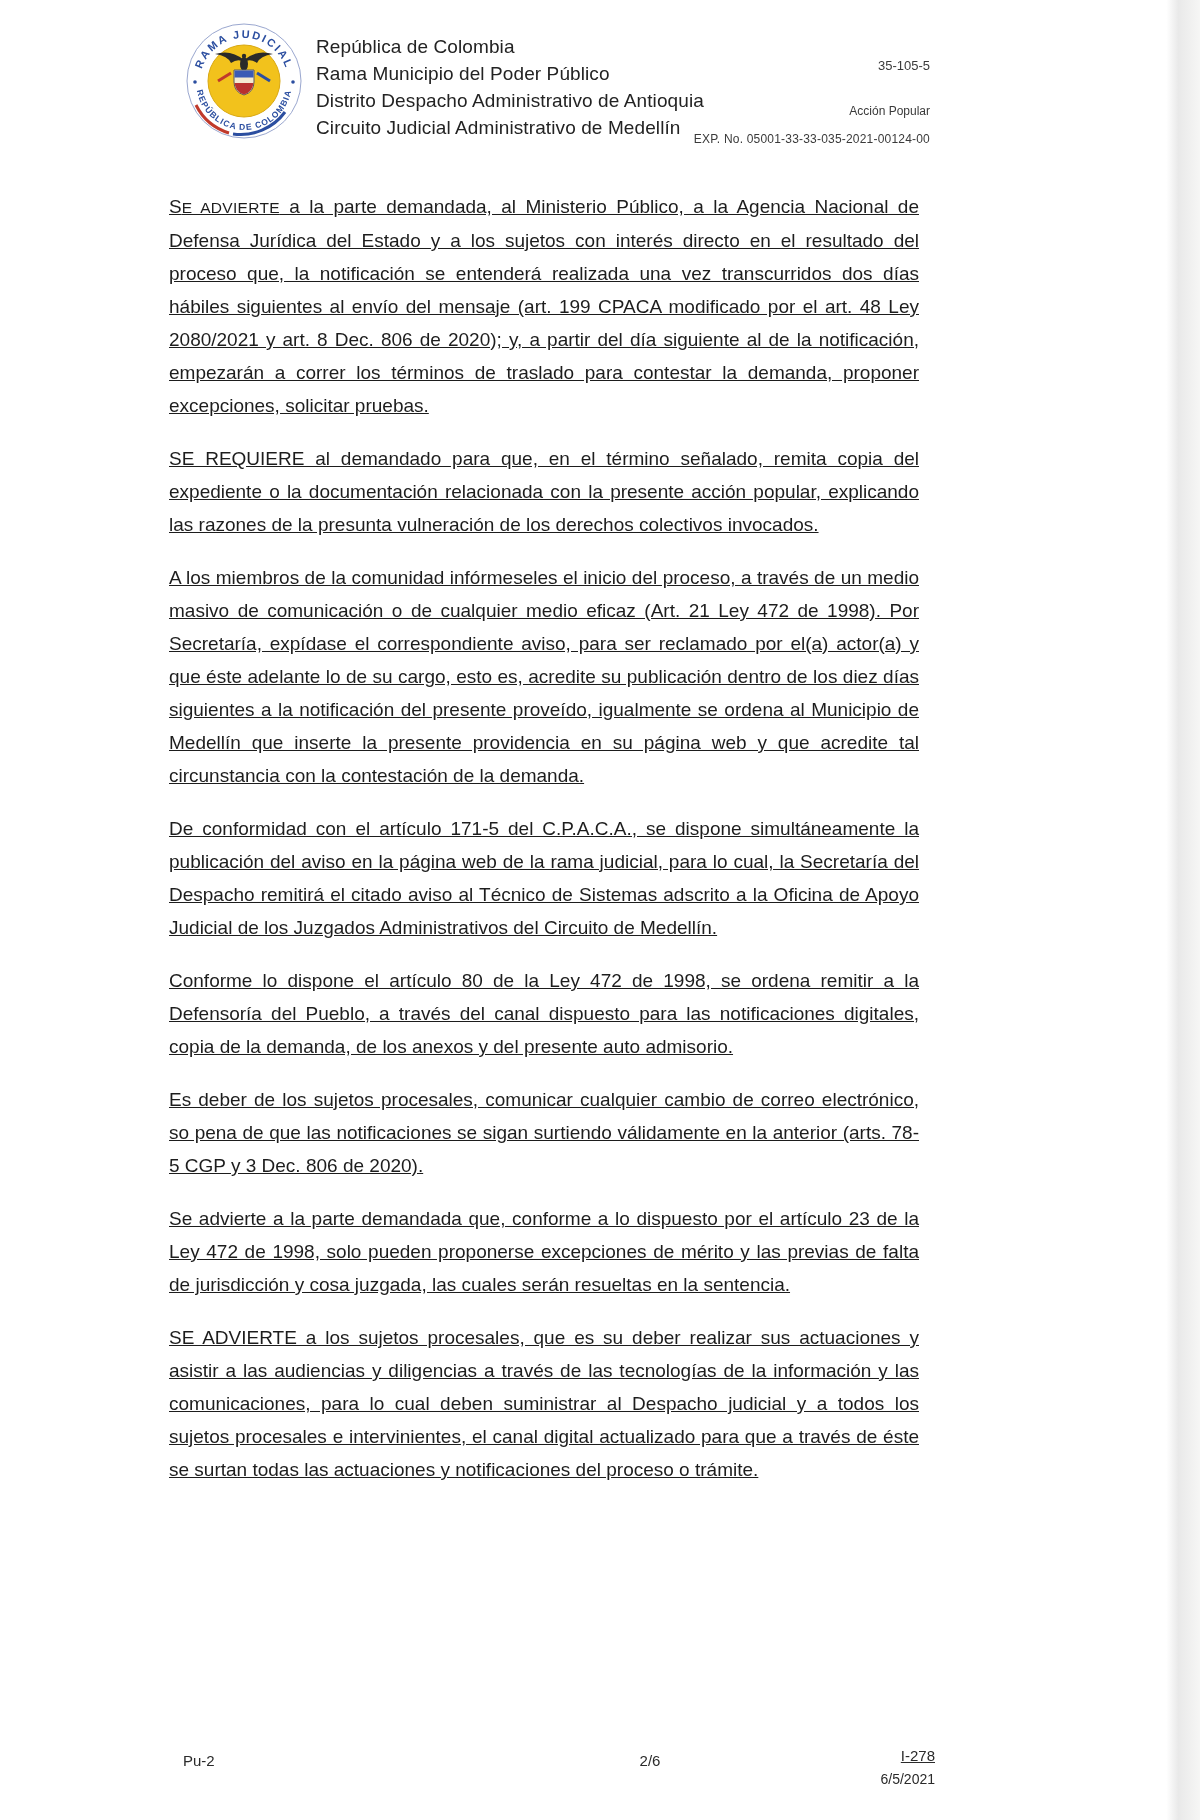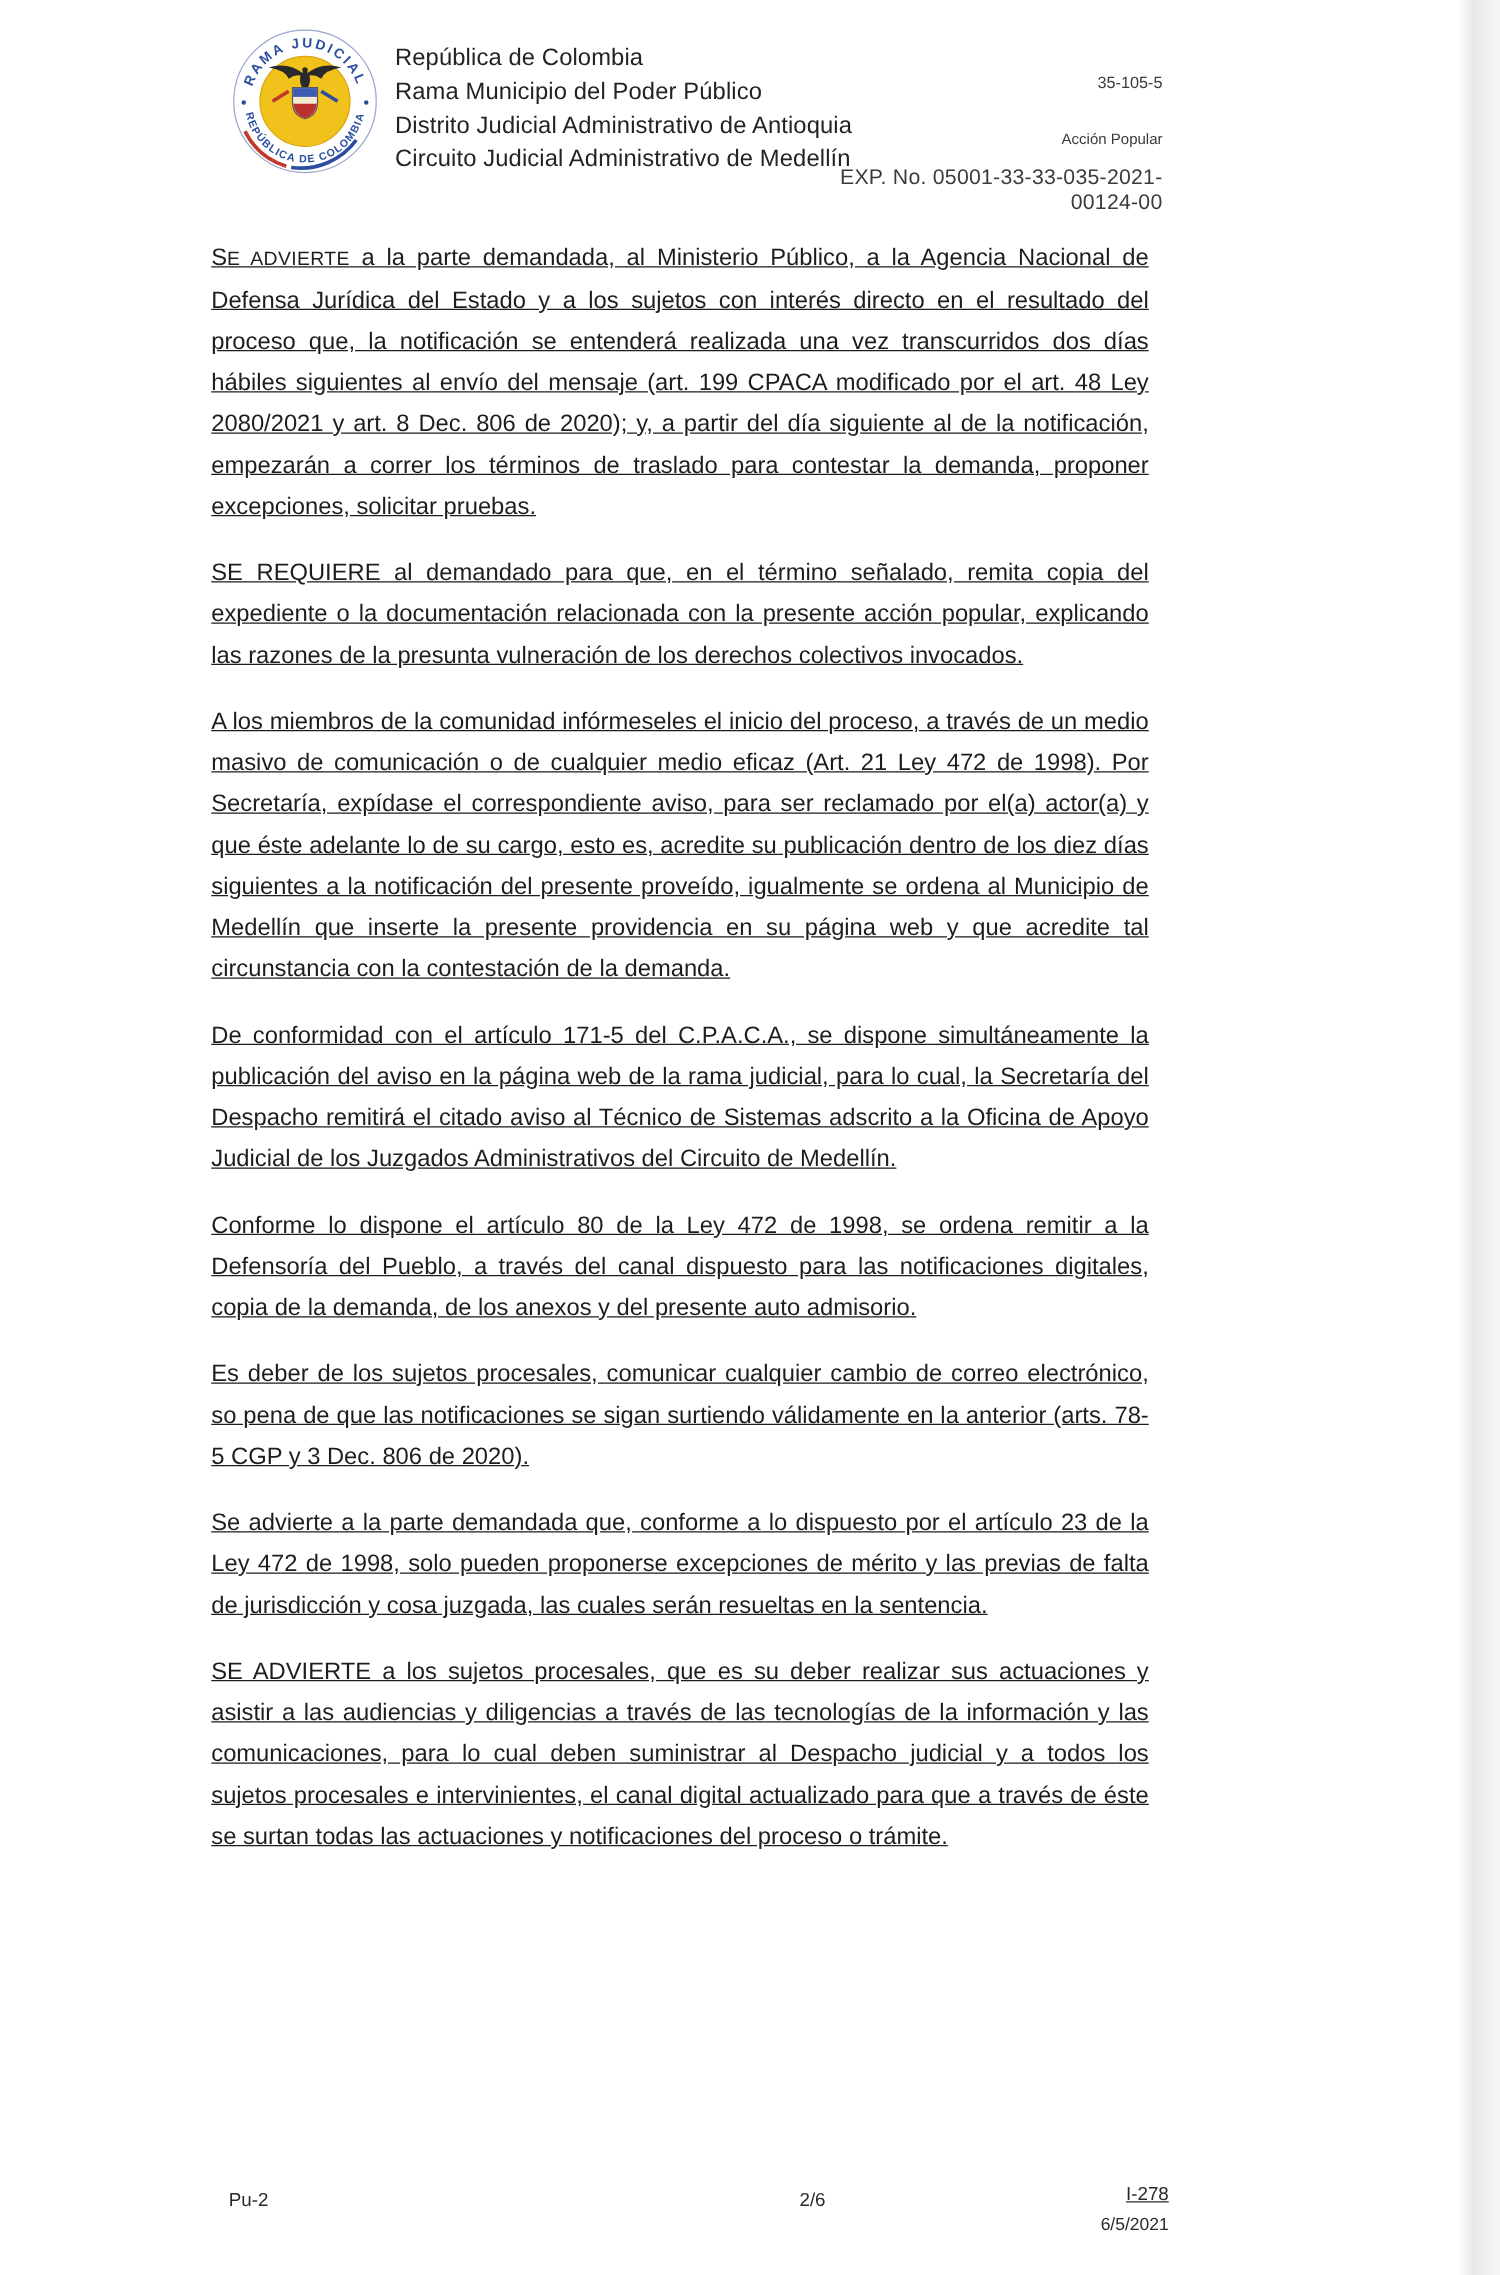--- a/index.html
+++ b/index.html
@@ -21,21 +21,21 @@
     position:absolute;left:316px;top:33px;
     font-size:19px;line-height:27px;color:#232323;
     letter-spacing:.1px;white-space:nowrap;
   }
   .meta{
     position:absolute;left:620px;top:58px;width:310px;
     text-align:right;color:#3a3a3a;
   }
   .meta-code{font-size:13px;}
   .meta-case{font-size:12px;margin-top:31px;}
-  .meta-exp{font-size:17px;margin-top:14px;letter-spacing:.2px;}
+  .meta-exp{font-size:12px;margin-top:14px;letter-spacing:.2px;}
   
   .content{
     position:absolute;left:169px;top:190px;width:750px;
     font-size:19px;line-height:33px;
     text-align:justify;color:#1d1d1d;text-decoration:underline;
   }
   .content p{margin:0 0 20px 0;}
   .cap{font-size:19px;}
   .caps-small{font-size:15.5px;letter-spacing:.3px;}
   
@@ -82,21 +82,21 @@
       <path d="M73,53 l13,8" stroke="#2b4ea0" stroke-width="3"></path>
       <path d="M50,50 h20 v12 q0,10 -10,13 q-10,-3 -10,-13 z" fill="#f4ead0" stroke="#5a5a5a" stroke-width="1"></path>
       <rect x="50.5" y="50.5" width="19" height="7" fill="#3b5bb5"></rect>
       <path d="M50.5,63 h19 q-1,9 -9.5,11.5 q-8.5,-2.5 -9.5,-11.5 z" fill="#b8312f"></path>
     </g>
   </svg>
 
   <div class="inst">
     <div>República de Colombia</div>
     <div>Rama Municipio del Poder Público</div>
-    <div>Distrito Judicial Administrativo de Antioquia</div>
+    <div>Distrito Despacho Administrativo de Antioquia</div>
     <div>Circuito Judicial Administrativo de Medellín</div>
   </div>
 
   <div class="meta">
     <div class="meta-code">35-105-5</div>
     <div class="meta-case">Acción Popular</div>
     <div class="meta-exp">EXP. No. 05001-33-33-035-2021-00124-00</div>
   </div>
 
   <main class="content">

